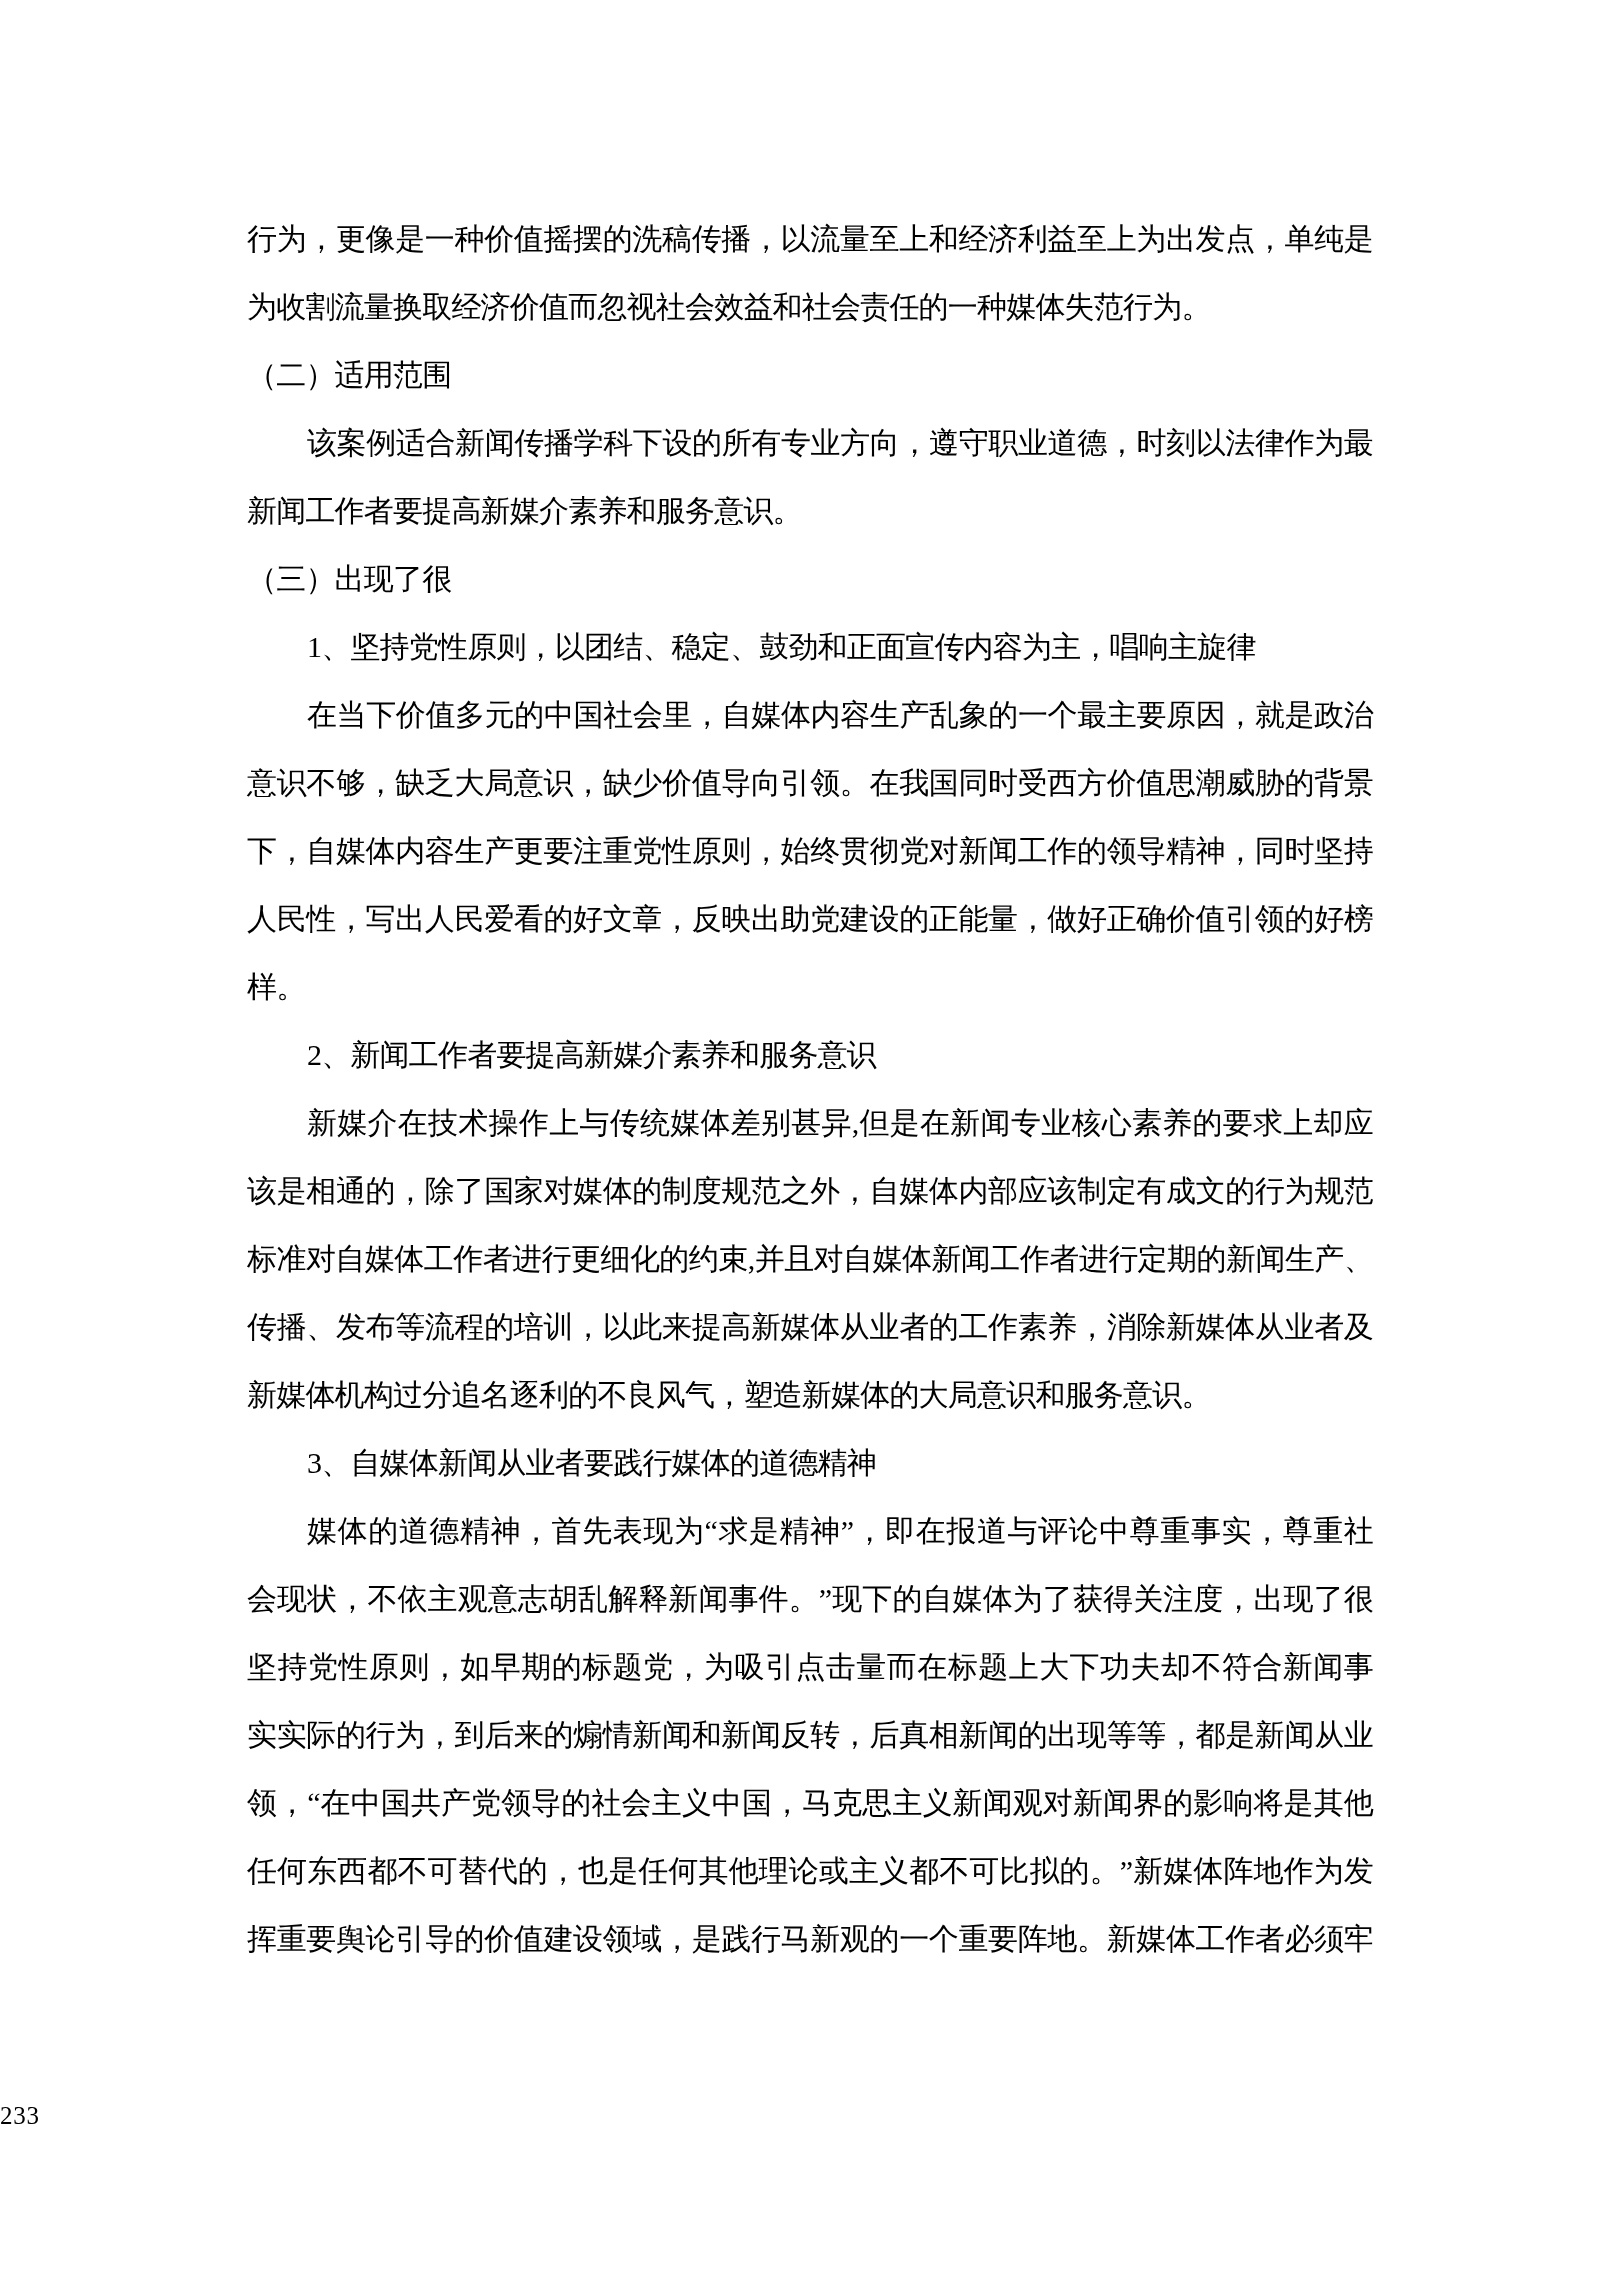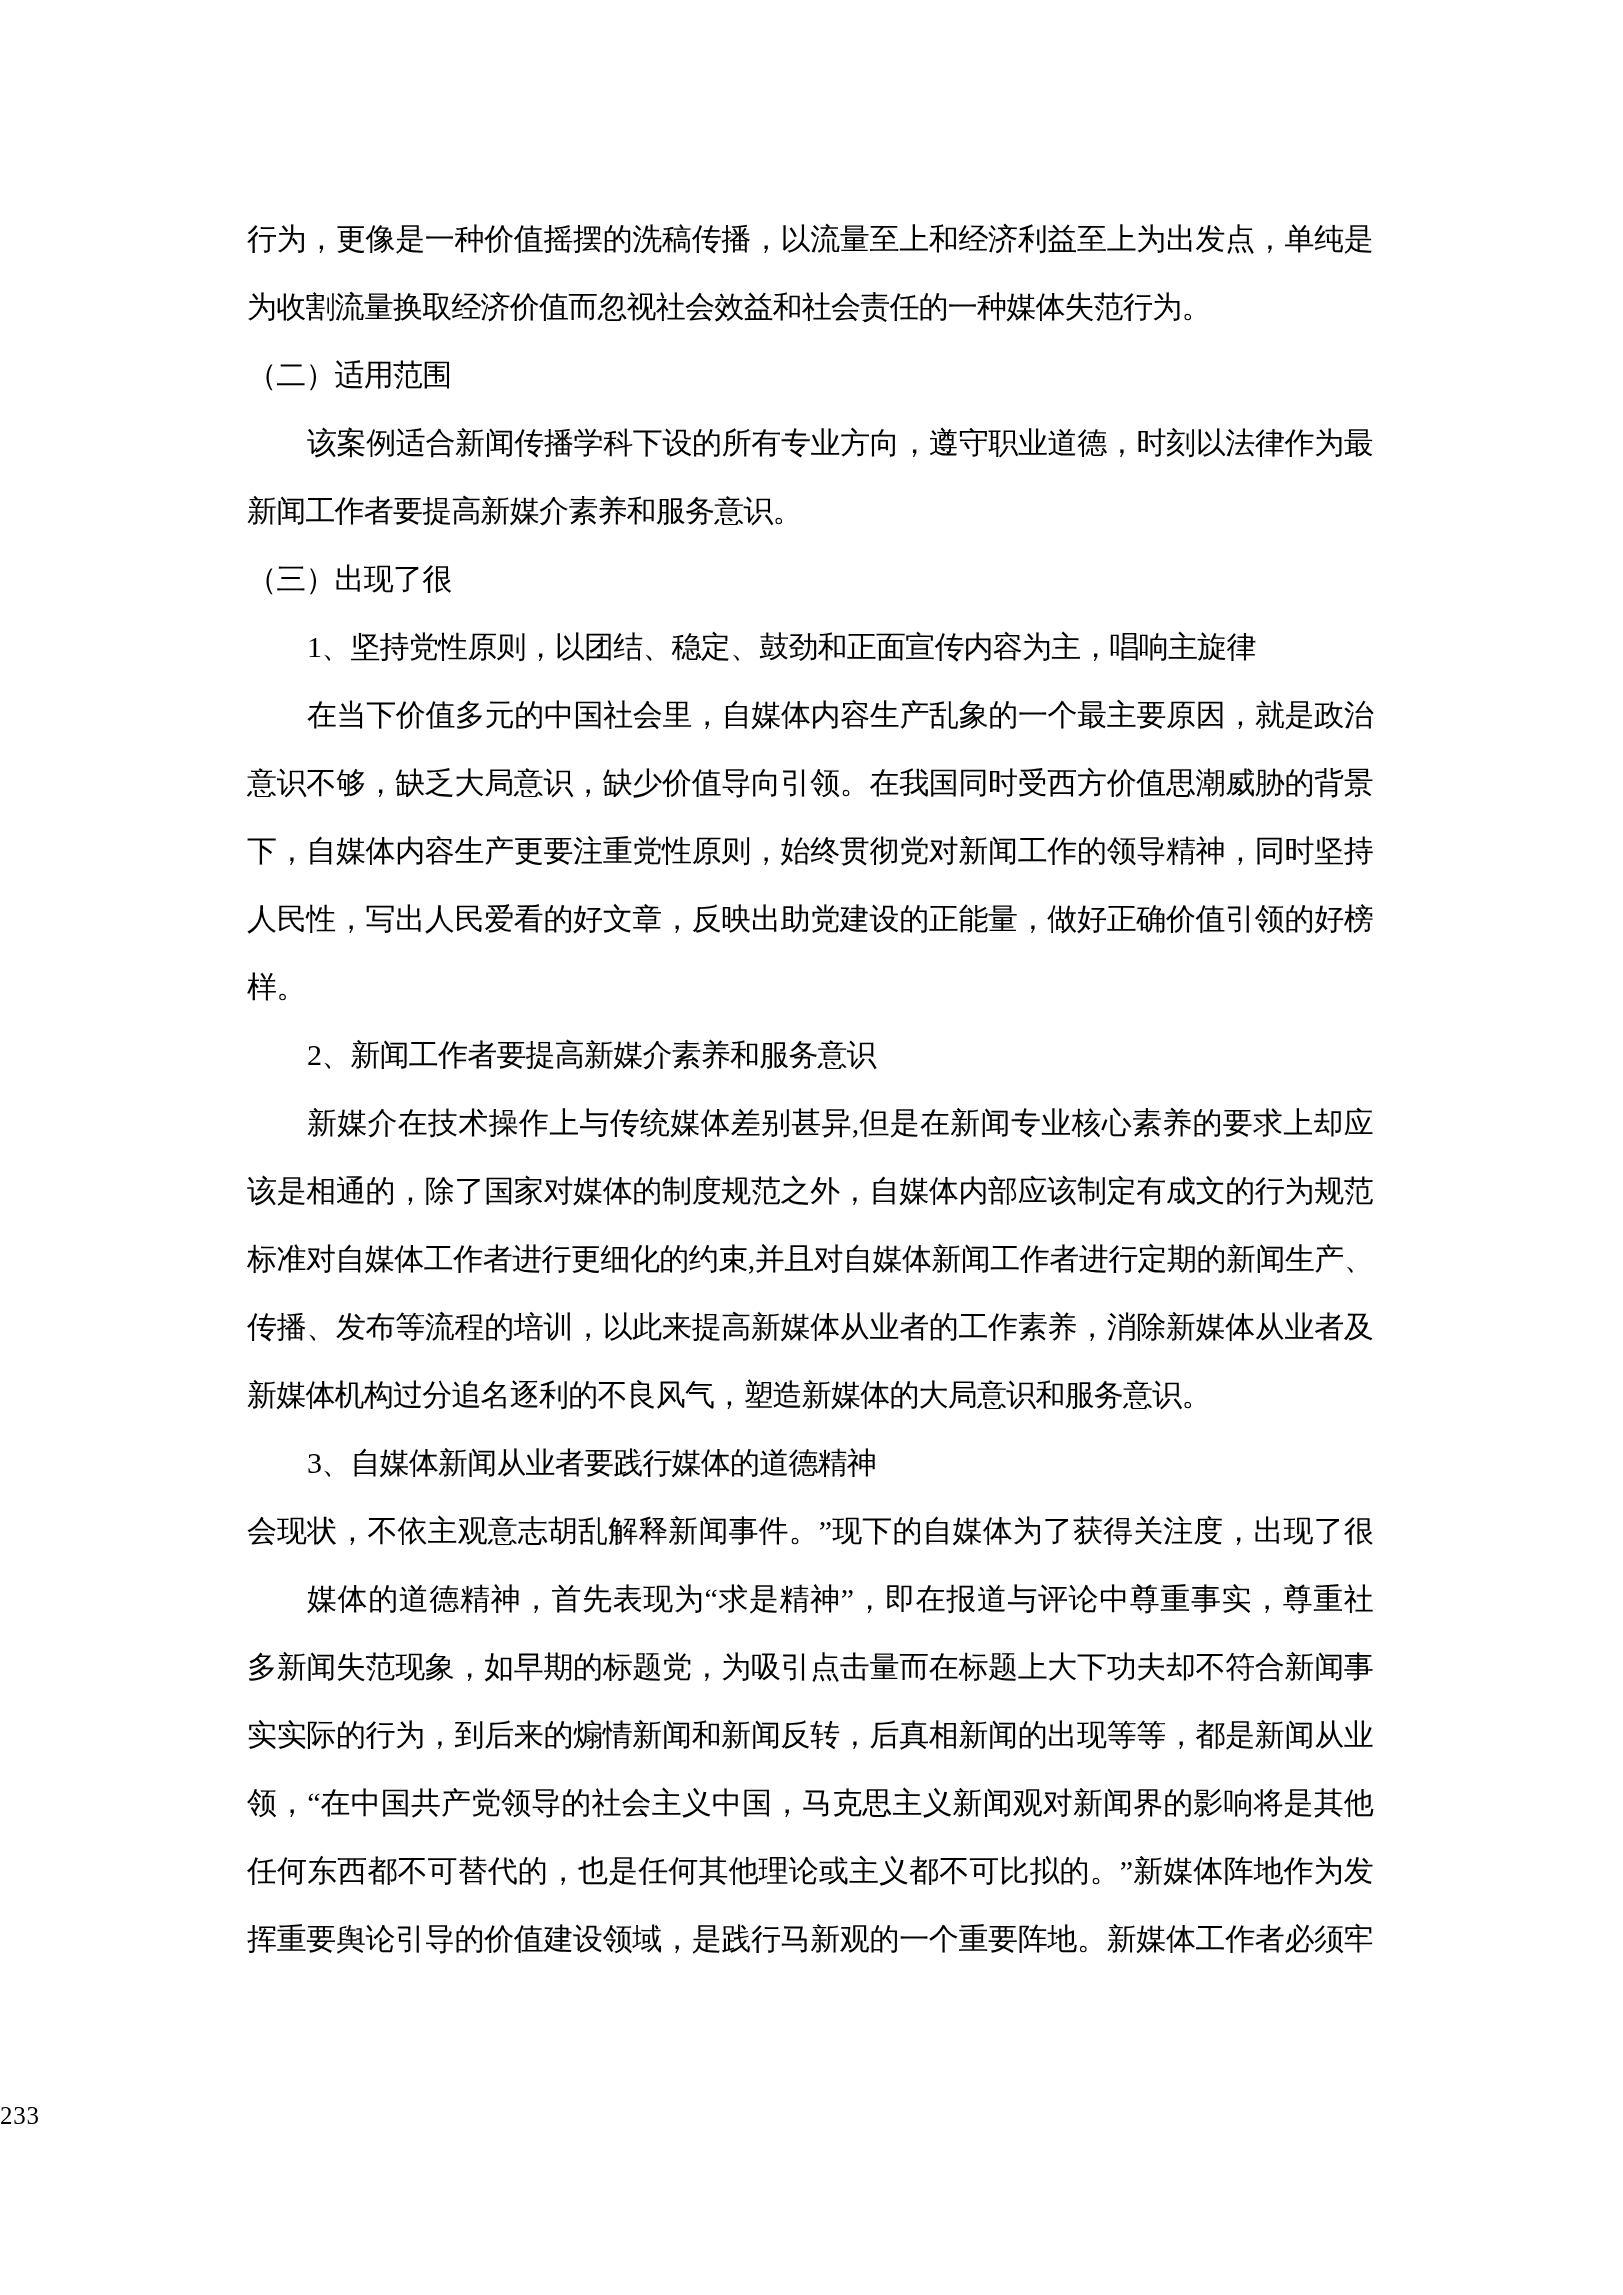--- a/index.html
+++ b/index.html
@@ -69,23 +69,23 @@
     <div class="line j">下，自媒体内容生产更要注重党性原则，始终贯彻党对新闻工作的领导精神，同时坚持</div>
     <div class="line j">人民性，写出人民爱看的好文章，反映出助党建设的正能量，做好正确价值引领的好榜</div>
     <div class="line">样。</div>
     <div class="line ind">2、新闻工作者要提高新媒介素养和服务意识</div>
     <div class="line ind j">新媒介在技术操作上与传统媒体差别甚异,但是在新闻专业核心素养的要求上却应</div>
     <div class="line j">该是相通的，除了国家对媒体的制度规范之外，自媒体内部应该制定有成文的行为规范</div>
     <div class="line j">标准对自媒体工作者进行更细化的约束,并且对自媒体新闻工作者进行定期的新闻生产、</div>
     <div class="line j">传播、发布等流程的培训，以此来提高新媒体从业者的工作素养，消除新媒体从业者及</div>
     <div class="line">新媒体机构过分追名逐利的不良风气，塑造新媒体的大局意识和服务意识。</div>
     <div class="line ind">3、自媒体新闻从业者要践行媒体的道德精神</div>
+    <div class="line ind j">媒体的道德精神，首先表现为“求是精神”，即在报道与评论中尊重事实，尊重社</div>
     <div class="line j">会现状，不依主观意志胡乱解释新闻事件。”现下的自媒体为了获得关注度，出现了很</div>
-    <div class="line ind j">媒体的道德精神，首先表现为“求是精神”，即在报道与评论中尊重事实，尊重社</div>
-    <div class="line j">多新闻失范现象，如早期的标题党，为吸引点击量而在标题上大下功夫却不符合新闻事</div>
+    <div class="line j">坚持党性原则，如早期的标题党，为吸引点击量而在标题上大下功夫却不符合新闻事</div>
     <div class="line j">实实际的行为，到后来的煽情新闻和新闻反转，后真相新闻的出现等等，都是新闻从业</div>
     <div class="line j">领，“在中国共产党领导的社会主义中国，马克思主义新闻观对新闻界的影响将是其他</div>
     <div class="line j">任何东西都不可替代的，也是任何其他理论或主义都不可比拟的。”新媒体阵地作为发</div>
     <div class="line j">挥重要舆论引导的价值建设领域，是践行马新观的一个重要阵地。新媒体工作者必须牢</div>
   </div>
   <div class="pagenum">233</div>
 </div>
 
 
 </body></html>

